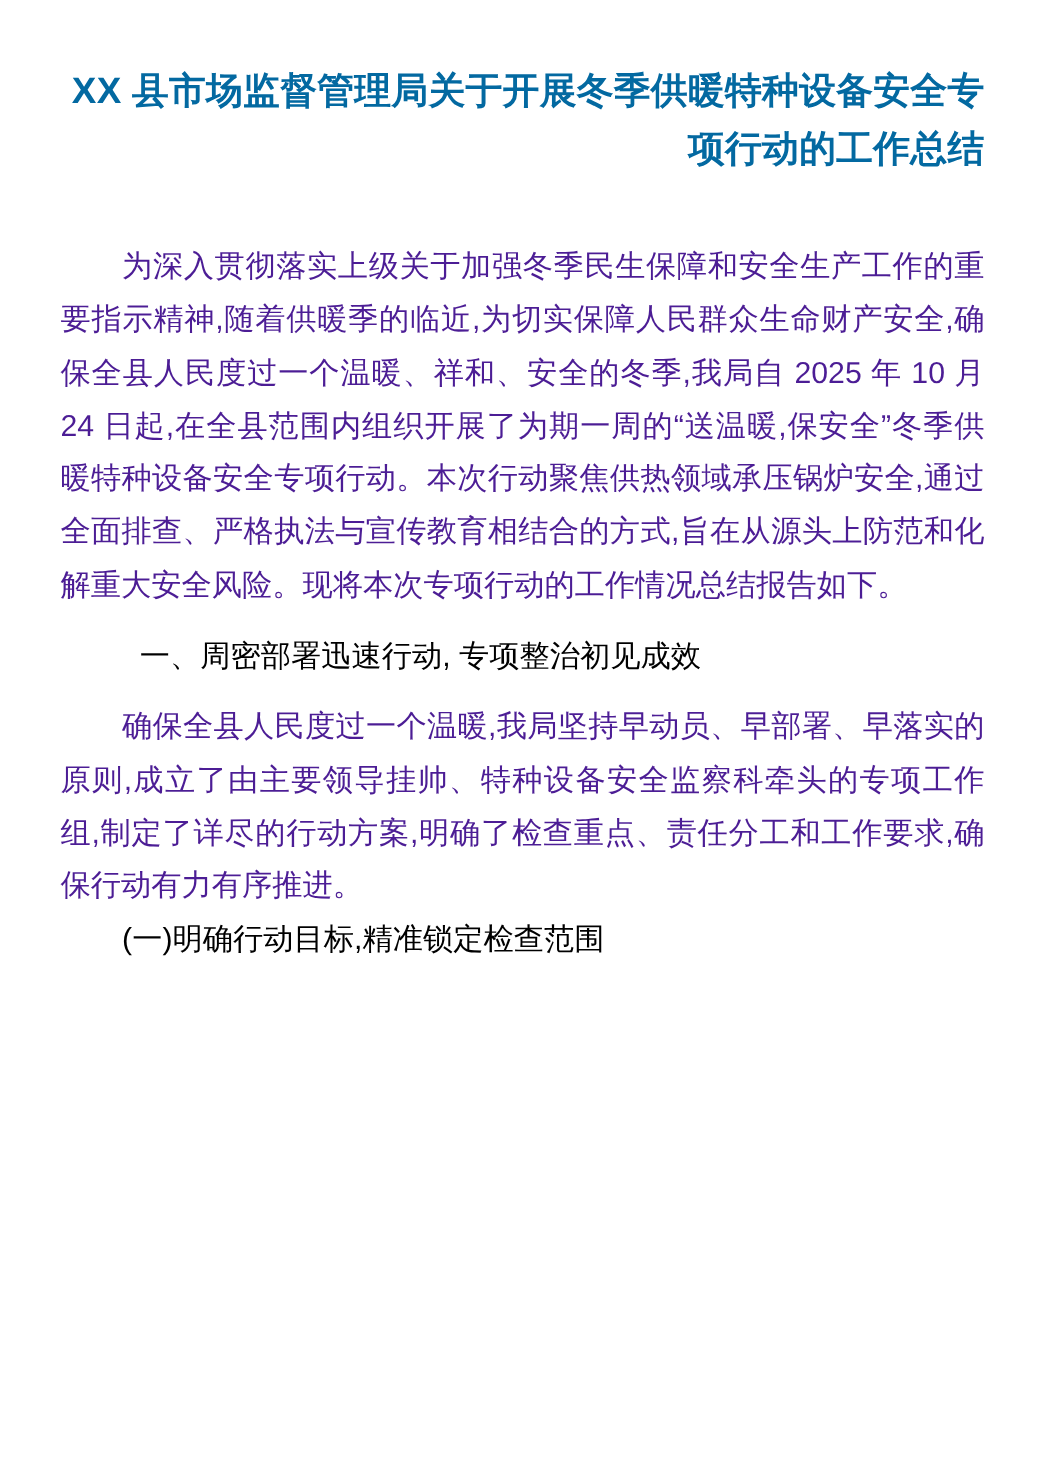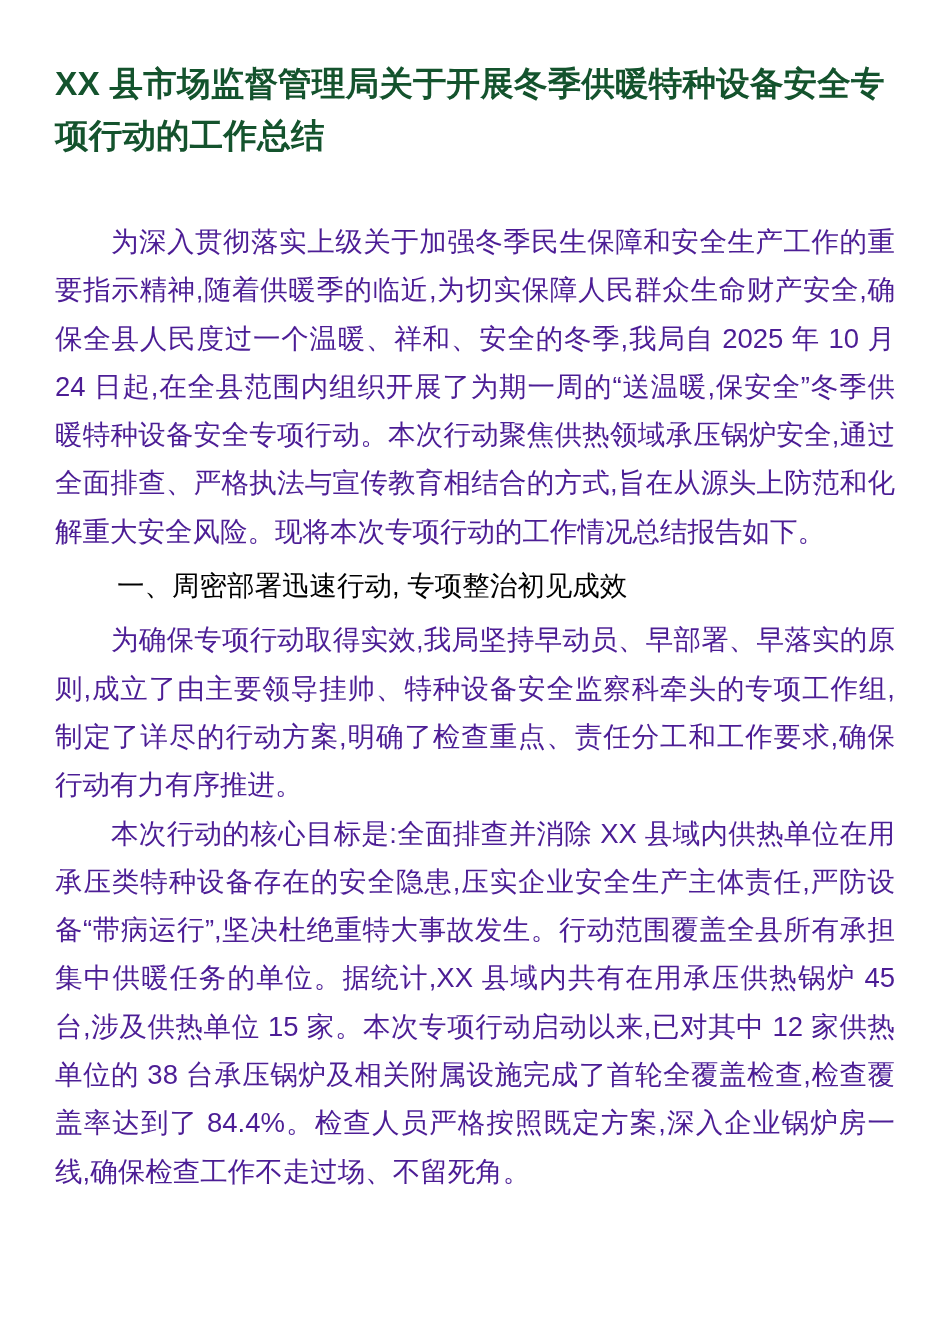--- a/index.html
+++ b/index.html
@@ -20,46 +20,46 @@
   .doc-body {
     position: absolute;
     left: 55px;
     top: 0;
     width: 840px;
   }
   .doc-title {
     font-size: 33.5px;
     font-weight: bold;
     line-height: 52px;
-    text-align: left;
+    text-align: right;
     letter-spacing: 0.2px;
     margin: 0;
     padding-top: 58px;
-    color: #14532d;
+    color: #0369a1;
   }
   .spacer-after-title {
     height: 56px;
   }
   .para {
     font-size: 27.5px;
     line-height: 48.3px;
     text-align: justify;
     text-justify: inter-ideograph;
     margin: 0;
     color: #4c1d95;
     letter-spacing: 0px;
     word-break: break-all;
   }
   .para.indent {
     text-indent: 56px;
   }
   .heading-1 {
     font-size: 27.5px;
     line-height: 48.3px;
-    margin: 6px;
+    margin: 16px;
     text-indent: 56px;
     color: #000000;
     font-weight: normal;
   }
   .heading-2 {
     font-size: 27.5px;
     line-height: 48.3px;
     margin: 0;
     text-indent: 56px;
     color: #000000;
@@ -76,20 +76,20 @@
   <div class="doc-body">
 
     <h1 class="doc-title">XX 县市场监督管理局关于开展冬季供暖特种设备安全专项行动的工作总结</h1>
 
     <div class="spacer-after-title"></div>
 
     <p class="para indent">为深入贯彻落实上级关于加强冬季民生保障和安全生产工作的重要指示精神,随着供暖季的临近,为切实保障人民群众生命财产安全,确保全县人民度过一个温暖、祥和、安全的冬季,我局自 2025 年 10 月 24 日起,在全县范围内组织开展了为期一周的“送温暖,保安全”冬季供暖特种设备安全专项行动。本次行动聚焦供热领域承压锅炉安全,通过全面排查、严格执法与宣传教育相结合的方式,旨在从源头上防范和化解重大安全风险。现将本次专项行动的工作情况总结报告如下。</p>
 
     <p class="heading-1">一、周密部署迅速行动, 专项整治初见成效</p>
 
-    <p class="para indent">为确保专项行动取得实效,我局坚持早动员、早部署、早落实的原则,成立了由主要领导挂帅、特种设备安全监察科牵头的专项工作组,制定了详尽的行动方案,明确了检查重点、责任分工和工作要求,确保行动有力有序推进。</p>
+    <p class="para indent">确保全县人民度过一个温暖,我局坚持早动员、早部署、早落实的原则,成立了由主要领导挂帅、特种设备安全监察科牵头的专项工作组,制定了详尽的行动方案,明确了检查重点、责任分工和工作要求,确保行动有力有序推进。</p>
 
+    <p class="heading-2">(一)明确行动目标,精准锁定检查范围</p>
 
-    <p class="para indent">本次行动的核心目标是:全面排查并消除 XX 县域内供热单位在用承压类特种设备存在的安全隐患,压实企业安全生产主体责任,严防设备“带病运行”,坚决杜绝重特大事故发生。行动范围覆盖全县所有承担集中供暖任务的单位。据统计,XX 县域内共有在用承压供热锅炉 45 台,涉及供热单位 15 家。本次专项行动启动以来,已对其中 12 家供热单位的 38 台承压锅炉及相关附属设施完成了首轮全覆盖检查,检查覆盖率达到了 84.4%。检查人员严格按照既定方案,深入企业锅炉房一线,确保检查工作不走过场、不留死角。</p>
 
 
   </div>
 </div>
 
 </body></html>

